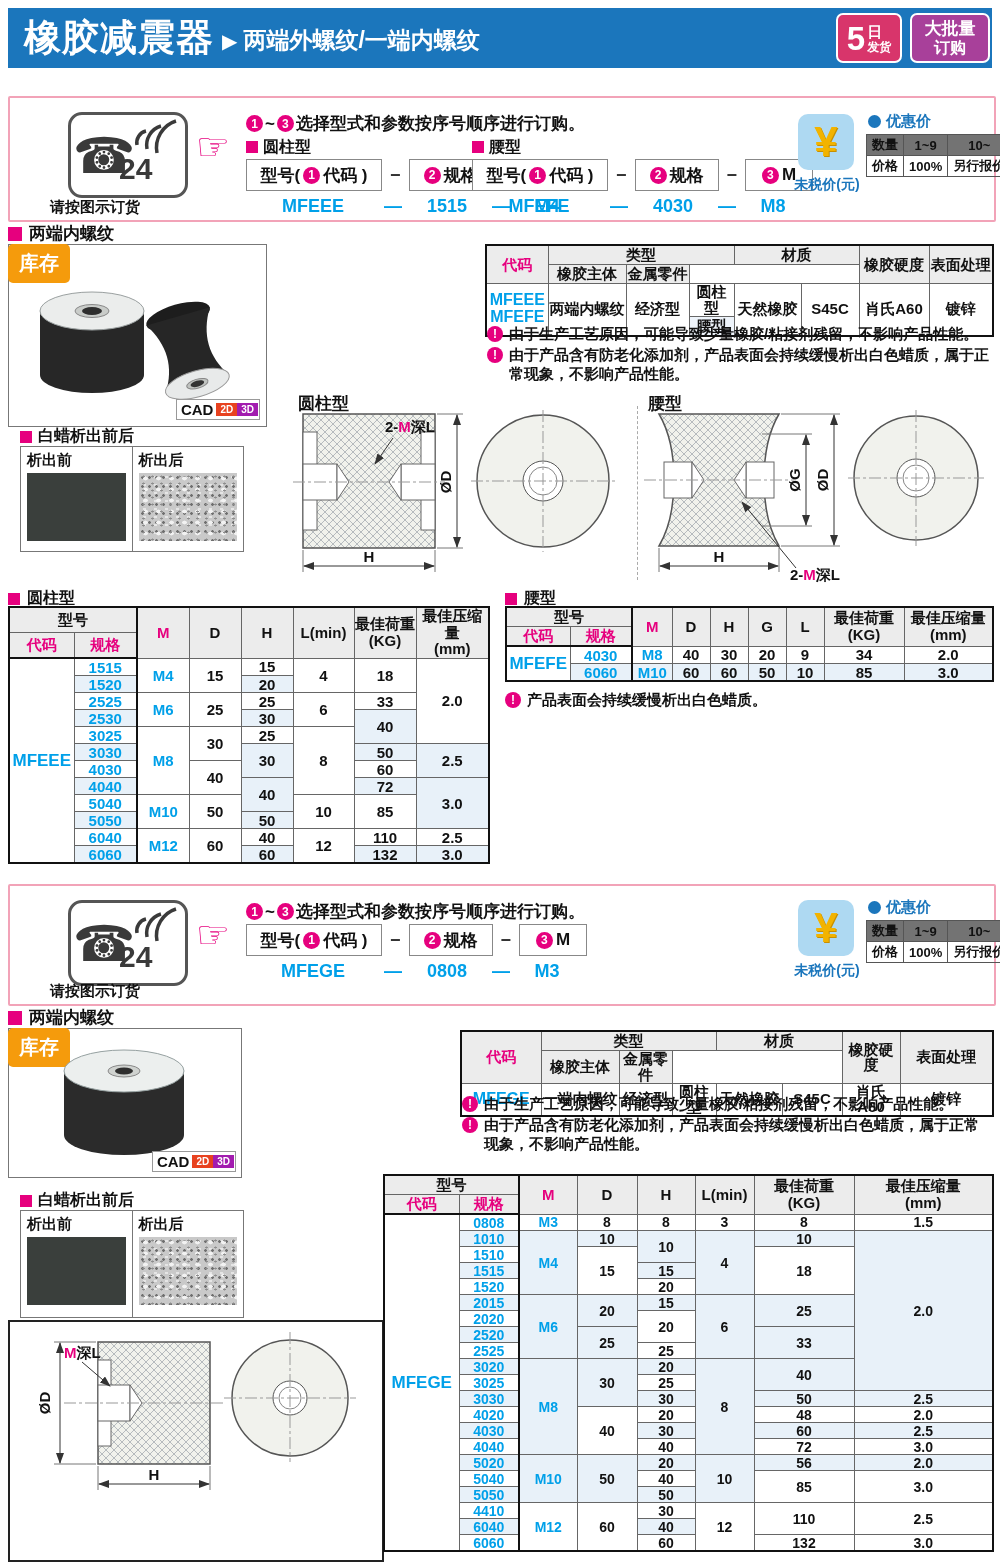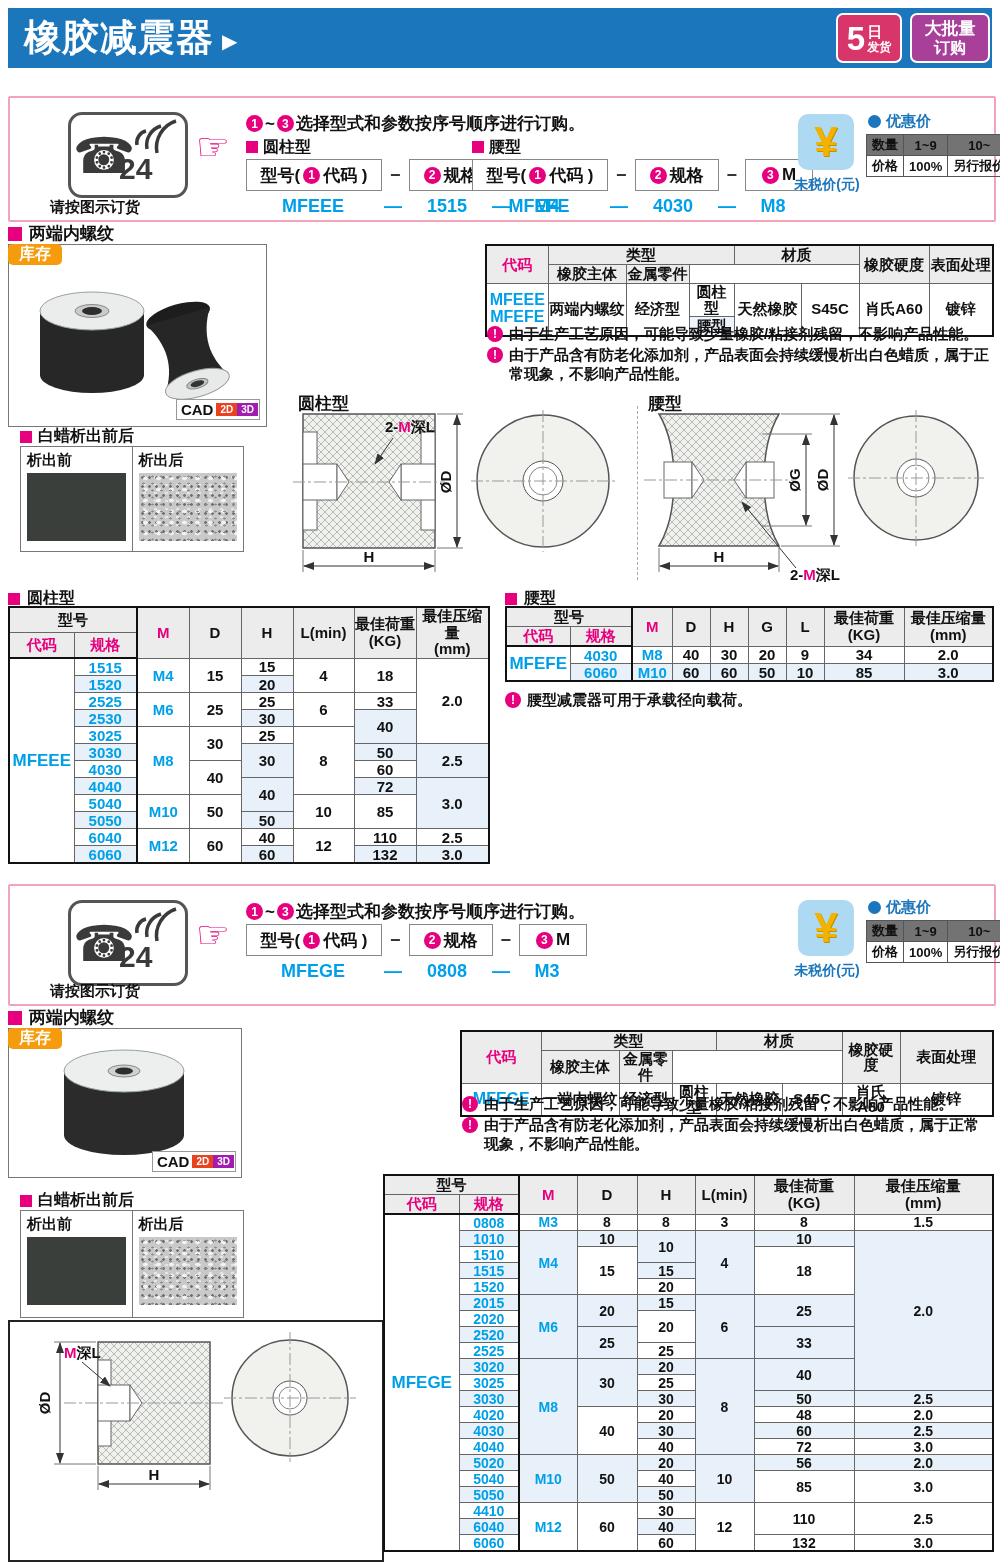--- a/index.html
+++ b/index.html
@@ -44,21 +44,21 @@
   .plegend{position:absolute;left:858px;top:14px;display:flex;align-items:center;gap:5px;color:#1b76bc;font-size:15px;font-weight:bold;}
   .pdot{width:13px;height:13px;border-radius:50%;background:#1b76bc;}
   .ptable{position:absolute;left:856px;top:36px;border-collapse:collapse;}
   .ptable td{border:1px solid #555;font-size:13px;font-weight:bold;padding:1px 5px;text-align:center;white-space:nowrap;}
   .ptable tr.b td{background:#737373;}
 
   .seclab{position:absolute;display:flex;align-items:center;gap:7px;font-size:17px;font-weight:bold;}
 
   
   .pbox{position:absolute;border:1px solid #777;background:#fff;}
-  .stock{position:absolute;left:-1px;top:-1px;background:#f59b0c;color:#fff;font-size:16px;font-weight:bold;padding:0 11px;border-radius:5px;}
+  .stock{position:absolute;left:-1px;top:-1px;background:#f59b0c;color:#fff;font-size:20px;font-weight:bold;padding:6px 11px;border-radius:5px;}
   .cad{position:absolute;display:flex;align-items:center;background:#fff;border:1px solid #999;padding:1px;}
   .cadt{font-weight:bold;font-size:15px;padding:0 3px;color:#111;}
   .chips{display:flex;}
   .chip{display:block;font-size:10px;color:#fff;padding:0 4px;font-weight:bold;line-height:13px;}
   .chip.red{background:#e8421f;}
   .chip.blu{background:#a21caf;}
 
   
   .waxlab{position:absolute;display:flex;align-items:center;gap:6px;font-size:16px;font-weight:bold;}
   .waxbox{position:absolute;border:1px solid #777;display:flex;background:#fff;}
@@ -104,20 +104,21 @@
   svg text{font-family:"Liberation Sans","DejaVu Sans",sans-serif;}
 </style>
 </head>
 <body>
 
 <div class="page">
 
   <div class="hdr">
     <span class="h-title">橡胶减震器</span>
     <span class="h-arrow">▶</span>
+    <span class="h-sub">两端外螺纹/一端内螺纹</span>
   </div>
   <div class="badge-ship">
     <span class="b5">5</span>
     <span class="bcol">
         <span class="bri">日</span>
         <span class="bfh">发货</span>
       </span>
   </div>
   <div class="badge-bulk">
     <span class="l1">大批量</span>
@@ -569,21 +570,21 @@
             <td>10</td>
             <td>85</td>
             <td>3.0</td>
           </tr>
         </tbody>
       </table>
     </div>
   <div class="notes" style="left:505px;top:690px;width:480px;">
     <div class="note">
         <span class="nmark">!</span>
-        <span>腰型减震器可用于承载径向载荷。</span>
+        <span>产品表面会持续缓慢析出白色蜡质。</span>
       </div>
   </div>
 
   <div class="obox" style="top:884px;height:118px;">
     <div class="phone">
       <svg width="108" height="74" viewBox="0 0 108 74">
         <text x="2" y="58" font-size="50" fill="#3a3a3a">☎</text>
         <text x="48" y="64" font-size="30" font-weight="bold" fill="#3a3a3a">24</text>
         <path d="M66 30 a12 12 0 0 1 9 -14" stroke="#3a3a3a" stroke-width="3.5" fill="none"></path>
         <path d="M76 34 a20 20 0 0 1 14 -23" stroke="#3a3a3a" stroke-width="3.5" fill="none"></path>

